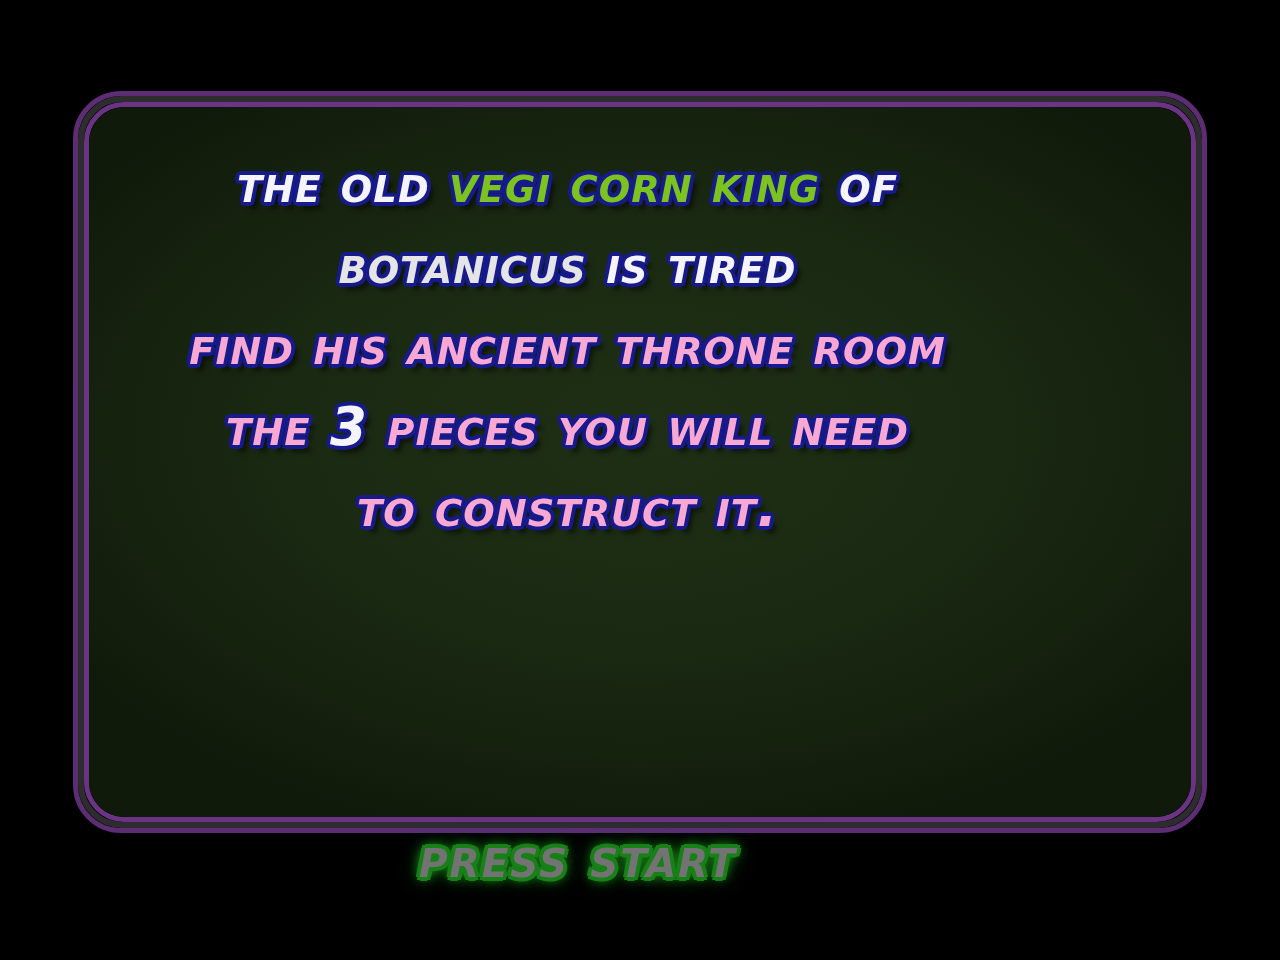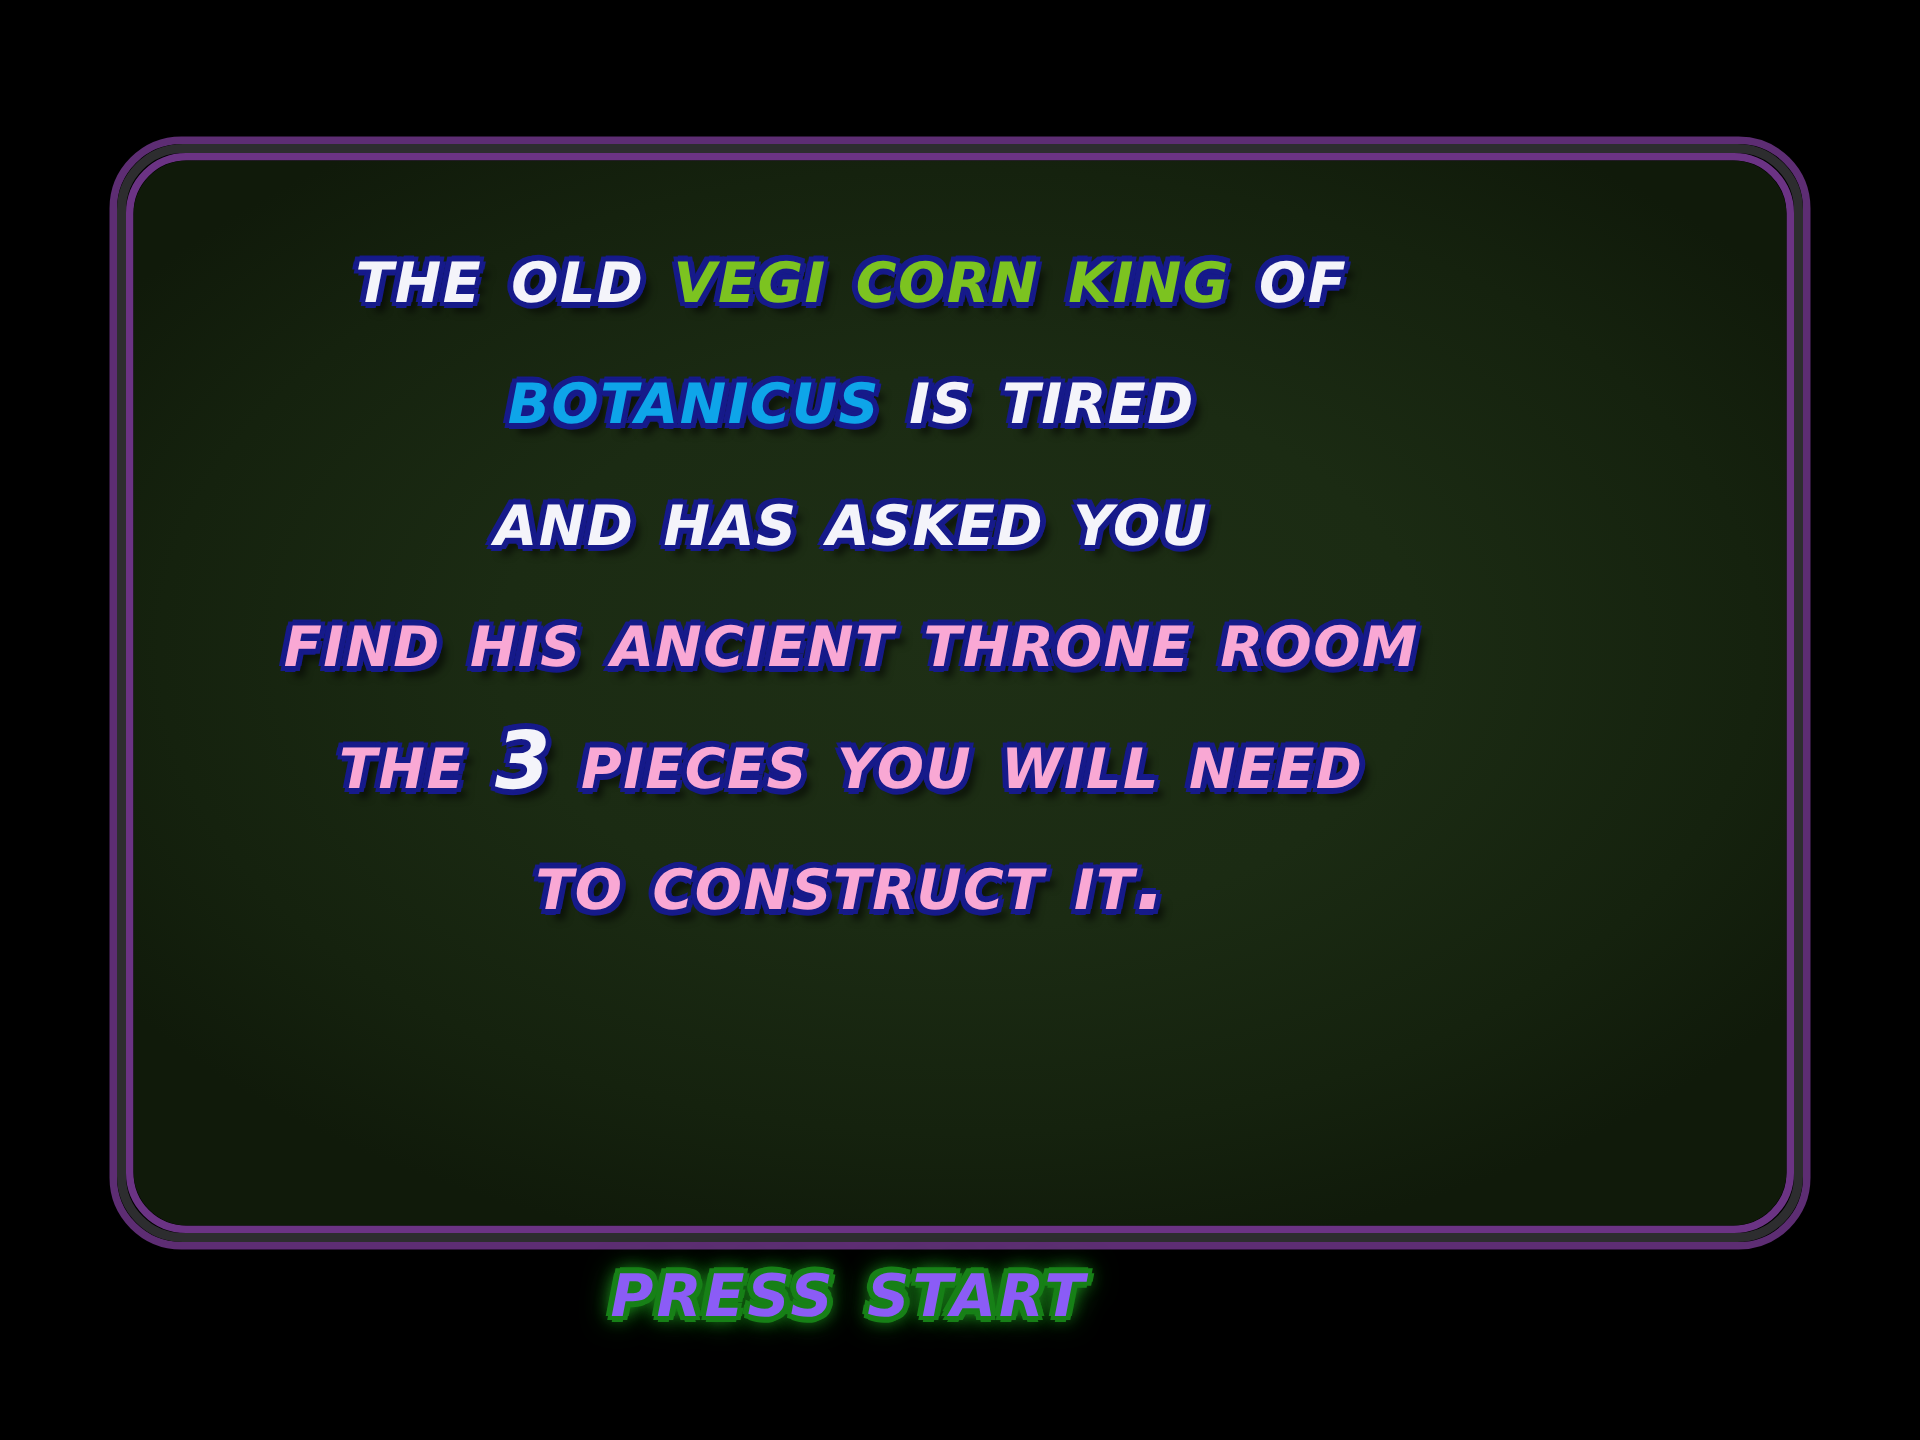--- a/index.html
+++ b/index.html
@@ -116,35 +116,35 @@
        3px  3px 0 #161a8a,
       -4px  0   0 #161a8a,
        4px  0   0 #161a8a,
        0   -4px 0 #161a8a,
        0    4px 0 #161a8a,
        6px  7px 5px rgba(0,0,0,0.55);
   }
   .w.white  { color: #f4f4fa; }
   .w.ygreen { color: #7cc320; }
   .w.green  { color: #f9a8d4; }
-  .w.orange { color: #0ea5e9; text-align: center; }
+  .w.orange { color: #e5e5e5; text-align: center; }
 
   
   #press-start {
     position: absolute;
-    left: 0;
+    left: 12px;
     top: 826px;
     width: 1132px;
     text-align: center;
     font-family: "DejaVu Sans", sans-serif;
     font-weight: bold;
     font-style: italic;
     font-size: 55px;
     letter-spacing: 2px;
-    color: #8b5cf6;
+    color: #737373;
     font-variant: small-caps;
     text-transform: lowercase;
     text-shadow:
       -3px -3px 0 #178017,
        3px -3px 0 #178017,
       -3px  3px 0 #178017,
        3px  3px 0 #178017,
       -4px  0   0 #178017,
        4px  0   0 #178017,
        0   -4px 0 #178017,
@@ -160,21 +160,20 @@
 
   <div id="frame-outer"></div>
   <div id="frame-gap"></div>
   <div id="frame-inner"></div>
 
   <div id="panel"></div>
 
   <div id="story">
       <div class="line"><span class="w white">The</span>&nbsp;<span class="w white">old</span>&nbsp;<span class="w ygreen">Vegi</span>&nbsp;<span class="w ygreen">Corn</span>&nbsp;<span class="w ygreen">King</span>&nbsp;<span class="w white">of</span></div>
       <div class="line"><span class="w orange">Botanicus</span>&nbsp;<span class="w white">is</span>&nbsp;<span class="w white">tired</span></div>
-      <div class="line"><span class="w white">and</span>&nbsp;<span class="w white">has</span>&nbsp;<span class="w white">asked</span>&nbsp;<span class="w white">you</span></div>
       <div class="line"><span class="w green">Find</span>&nbsp;<span class="w green">his</span>&nbsp;<span class="w green">ancient</span>&nbsp;<span class="w green">throne</span>&nbsp;<span class="w green">room</span></div>
       <div class="line"><span class="w green">the</span>&nbsp;<span class="w white">3</span>&nbsp;<span class="w green">pieces</span>&nbsp;<span class="w green">you</span>&nbsp;<span class="w green">will</span>&nbsp;<span class="w green">need</span></div>
       <div class="line"><span class="w green">to</span>&nbsp;<span class="w green">construct</span>&nbsp;<span class="w green">it.</span></div>
     </div>
 
   <div id="press-start">Press Start</div>
 
 </div>
 
 </body></html>

